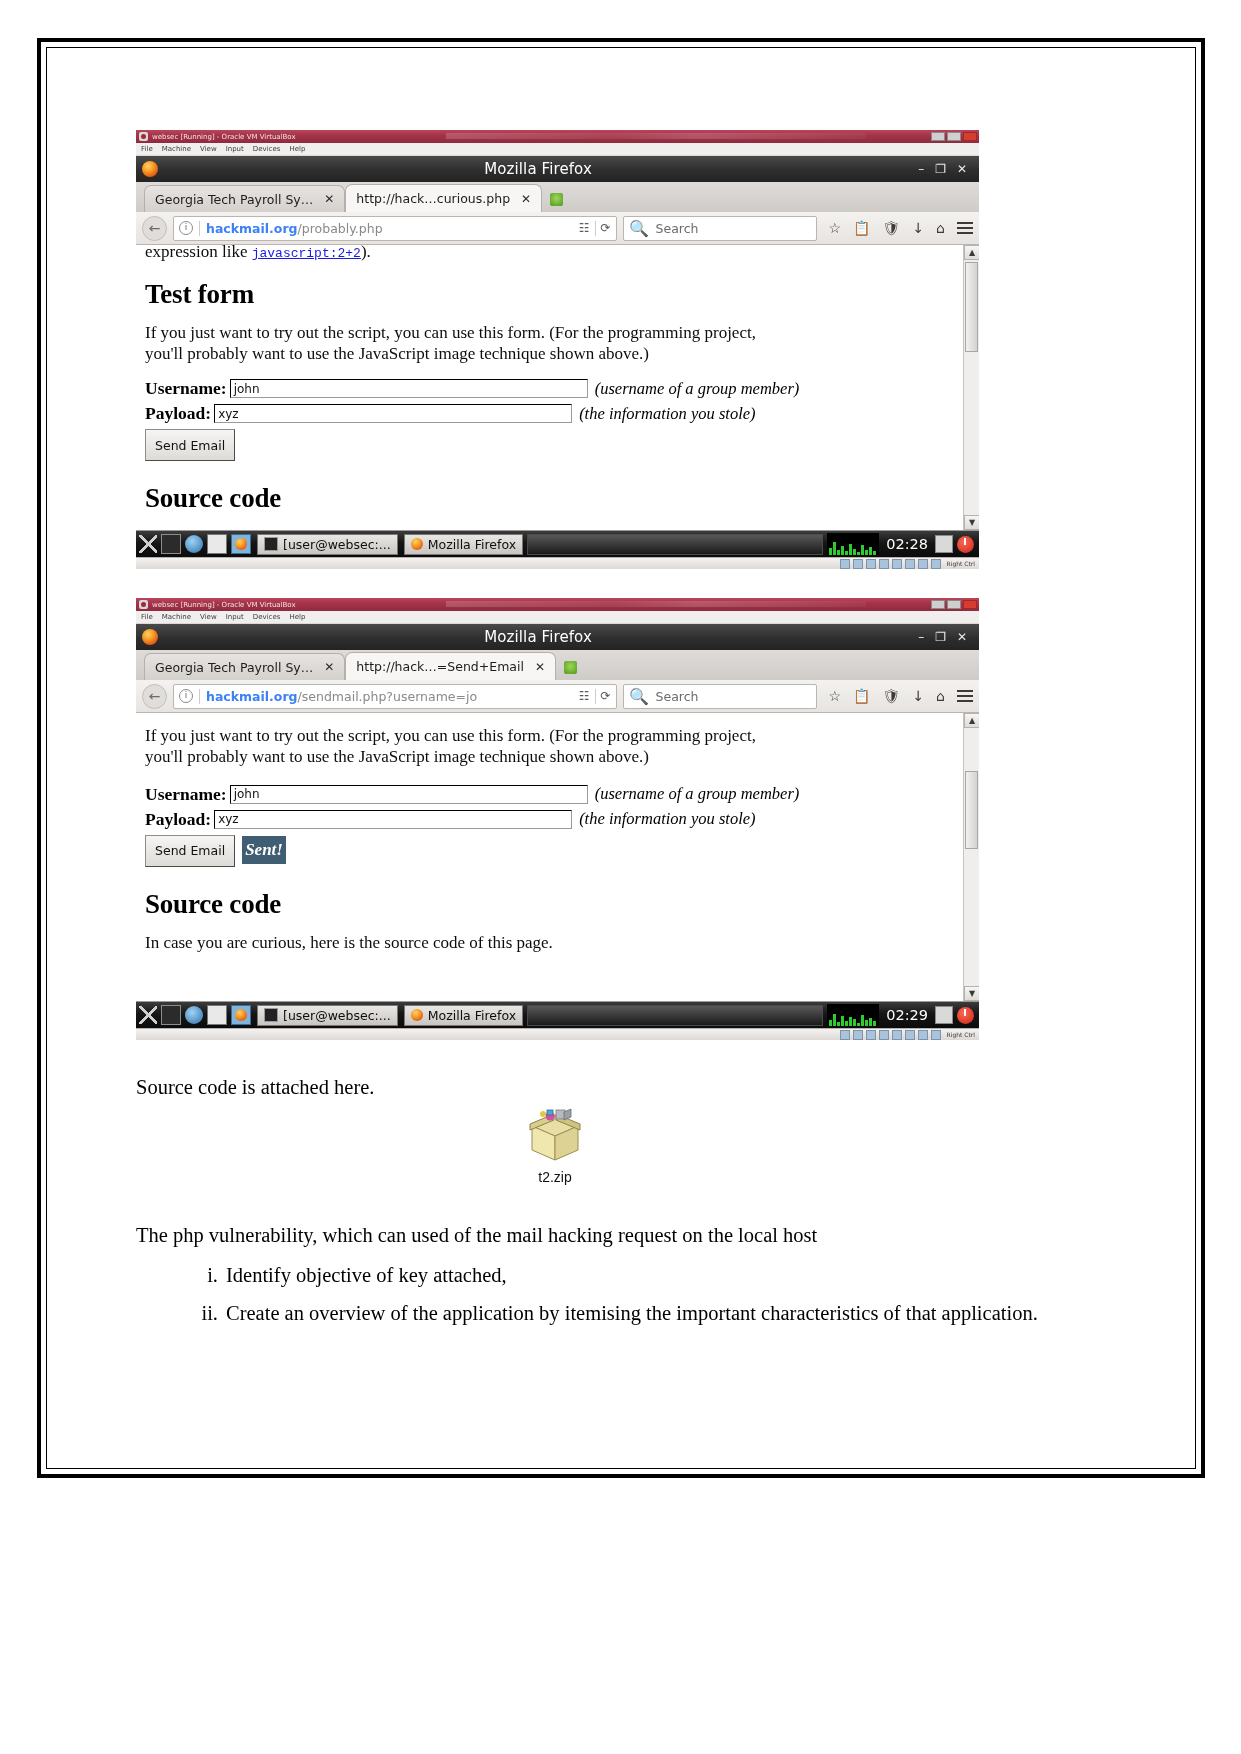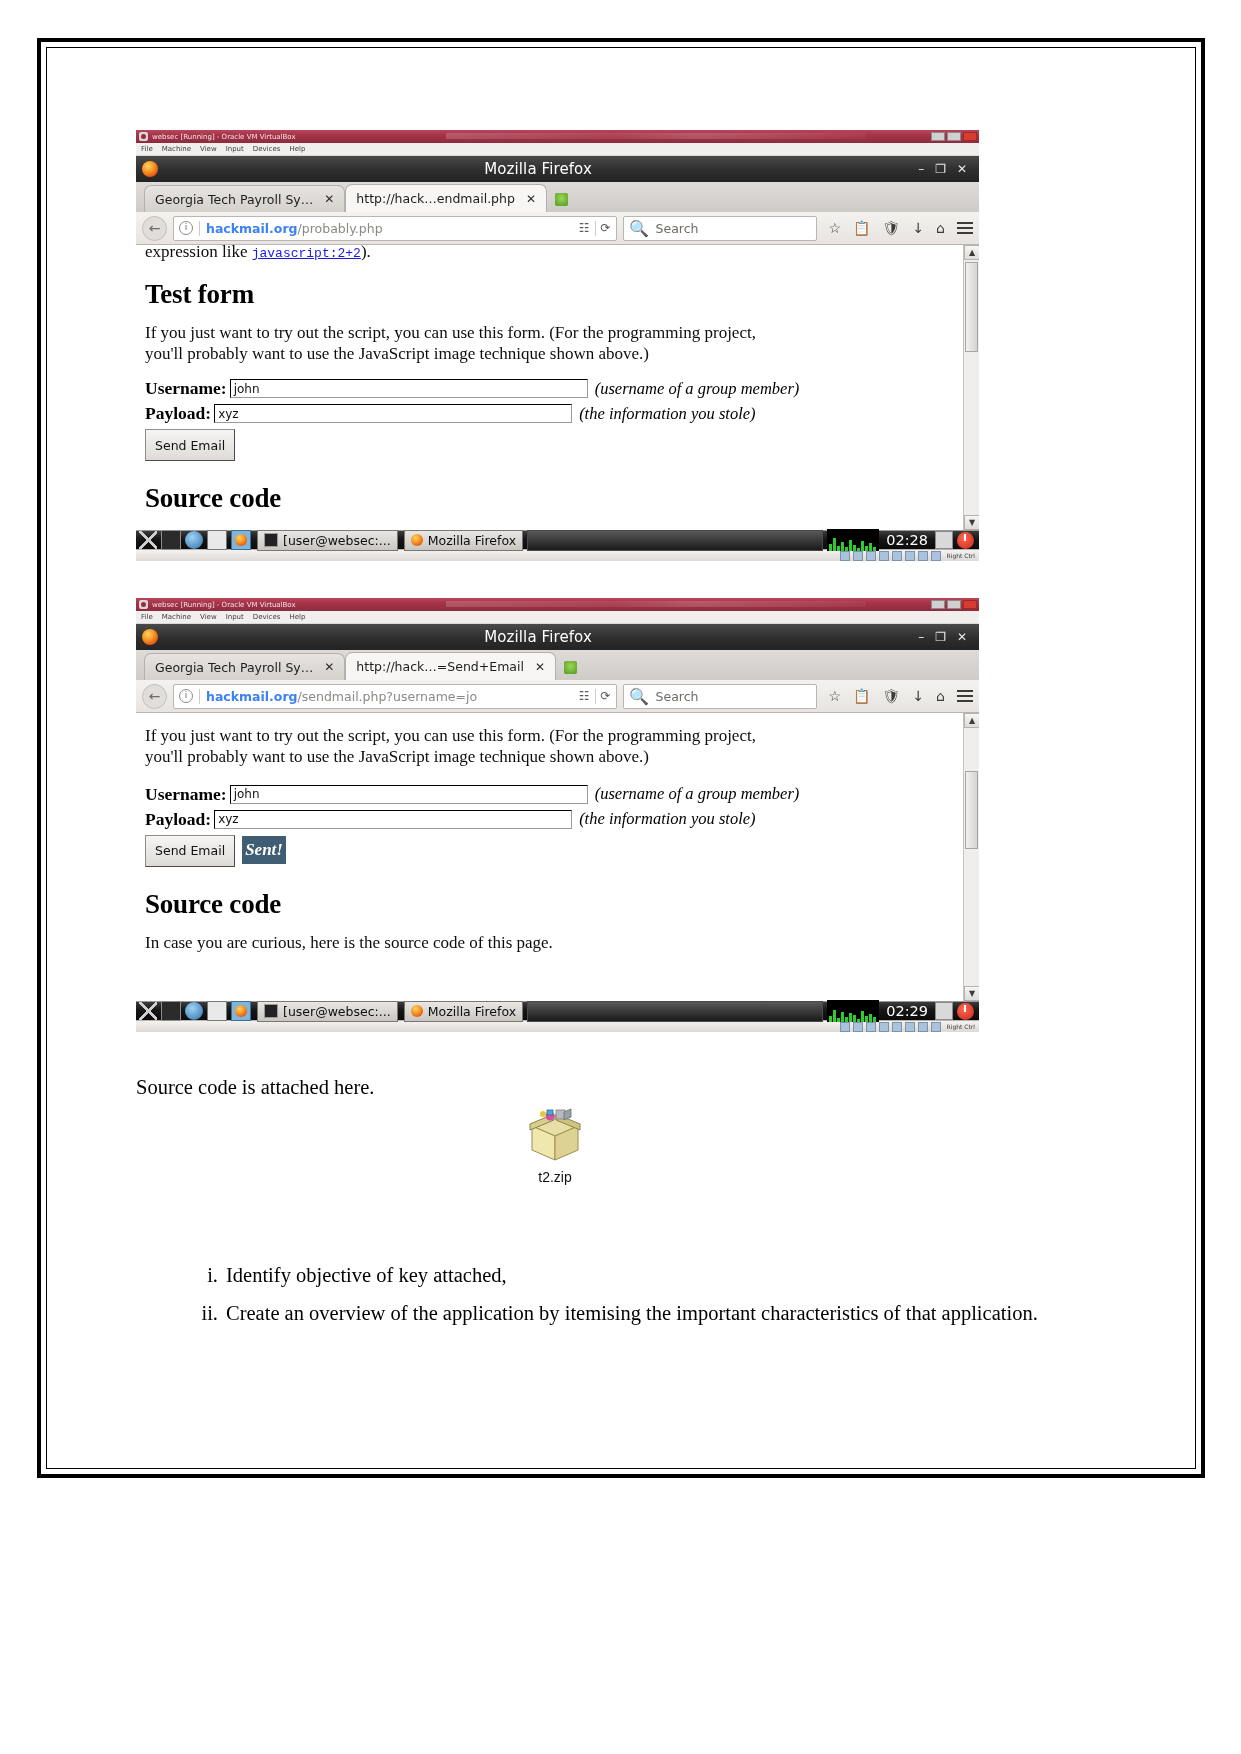--- a/index.html
+++ b/index.html
@@ -442,21 +442,21 @@
     position: absolute;
     left: 1px;
     width: 13px;
     background: linear-gradient(to right, #f2f1ef, #d5d2cf);
     border: 1px solid #a9a5a2;
     box-sizing: border-box;
   }
 
   
   .vm-taskbar {
-    height: 18px;
+    height: 26px;
     background: linear-gradient(to bottom, #3c3c3c 0%, #161616 45%, #0b0b0b 100%);
     display: flex;
     align-items: center;
     position: relative;
     padding-left: 3px;
   }
   .tb-launch {
     display: flex;
     align-items: center;
     gap: 4px;
@@ -634,21 +634,21 @@
         <span>✕</span>
       </span>
     </div>
 
     <div class="ff-tabstrip">
       <div class="ff-tab inactive">
         <span>Georgia Tech Payroll Sy…</span>
         <span class="tab-close">✕</span>
       </div>
       <div class="ff-tab active">
-        <span>http://hack…endmail.php</span>
+        <span>http://hack…curious.php</span>
         <span class="tab-close">✕</span>
       </div>
       <div class="ff-newtab"></div>
     </div>
 
     <div class="ff-navbar">
       <div class="ff-back">←</div>
       <div class="ff-urlbox">
         <span class="ff-info-icon">i</span>
         <span class="ff-url-sep"></span>
@@ -930,20 +930,21 @@
 
       <circle cx="24" cy="8" r="4.5" fill="#d54fa0"></circle>
       <rect x="30" y="2" width="9" height="9" fill="#b8b8bf" stroke="#7d7d86" stroke-width="0.8"></rect>
       <rect x="21" y="2" width="6" height="5" fill="#4aa7d8" stroke="#2b6f96" stroke-width="0.8"></rect>
       <path d="M38 4 L45 1 L45 9 L38 12 Z" fill="#9aa0a8" stroke="#666c73" stroke-width="0.8"></path>
       <circle cx="17" cy="6" r="3" fill="#e8c63b"></circle>
     </svg>
     <div class="zip-label">t2.zip</div>
   </div>
 
+  <div class="doc-text" style="left:136px; top:1220px; width:950px;">The php vulnerability, which can used of the mail hacking request on the local host</div>
 
   <div class="list-row" style="left:166px; top:1260px; width:920px;">
     <span class="list-num">i.</span>
     <span class="list-body">Identify objective of key attached,</span>
   </div>
 
   <div class="list-row" style="left:166px; top:1298px; width:920px;">
     <span class="list-num">ii.</span>
     <span class="list-body">Create an overview of the application by itemising the important characteristics of that application.</span>
   </div>

